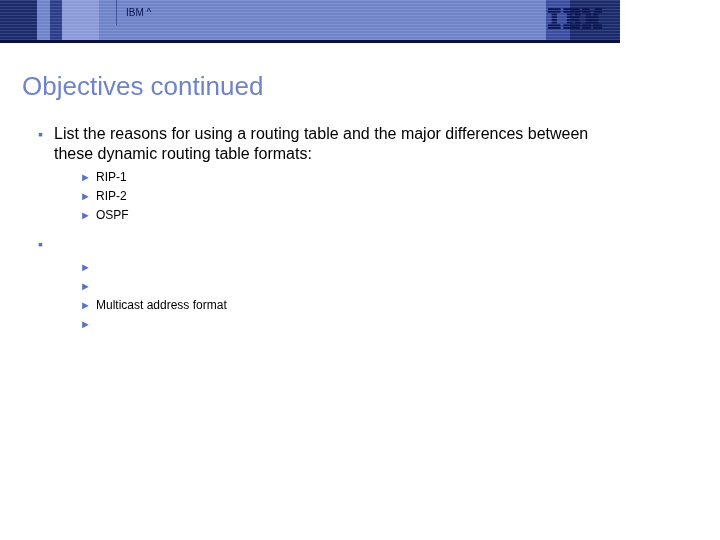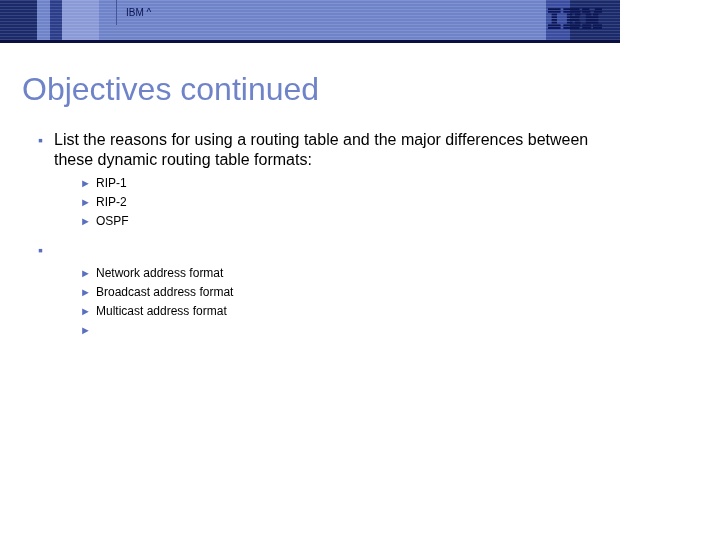--- a/index.html
+++ b/index.html
@@ -17,21 +17,21 @@
       #1b2a6b 92%, #1b2a6b 100%);
     position: relative;
   }
   .header-overlay { position:absolute; inset:0; background: repeating-linear-gradient(to bottom, rgba(255,255,255,0.12) 0 1px, transparent 1px 3px); }
   .vline-top { position: absolute; left: 116px; top: 0; height: 25px; width: 1px; background: #44549e; }
   .header-label { position: absolute; left: 126px; top: 7px; font-size: 10px; color: #0b1552; }
   .ibm-logo { position: absolute; right: 18px; top: 8px; }
   .ibm-logo svg { width: 54px; height: 22px; }
   .divider-dark { height: 3px; background: #0b1040; }
   .content { padding: 28px 22px 0 22px; }
-  .title { font-size: 32px; color: #6f83c9; font-weight: 400; margin-bottom: 22px; }
+  .title { font-size: 26px; color: #6f83c9; font-weight: 400; margin-bottom: 22px; }
   .b1 { display: flex; margin: 0 0 2px 16px; }
   .b1 .bullet { width: 16px; flex: 0 0 16px; color: #5a6fc0; font-size: 14px; line-height: 20px; }
   .b1 .text { font-size: 16px; color: #000; line-height: 20px; }
   .group2 { margin: 4px 0 10px 58px; }
   .b2 { display: flex; margin-bottom: 1px; }
   .b2 .bullet { width: 16px; flex: 0 0 16px; color: #5a6fc0; font-size: 11px; line-height: 18px; }
   .b2 .text { font-size: 12px; color: #000; line-height: 18px; }
   .footer { position: absolute; bottom: 0; left: 0; right: 0; height: 26px; }
   .vline-bottom { position: absolute; left: 116px; bottom: 8px; height: 18px; width: 1px; background: #9aa6d6; }
   .copyright { position: absolute; right: 14px; bottom: 8px; font-size: 10px; color: #6f83c9; }
@@ -111,25 +111,23 @@
         <div class="text">OSPF</div>
       </div>
     </div>
 
     <div class="b1">
       <div class="bullet">▪</div>
     </div>
     <div class="group2">
       <div class="b2">
         <div class="bullet">►</div>
-        <div class="text">Network address format</div>
       </div>
       <div class="b2">
         <div class="bullet">►</div>
-        <div class="text">Broadcast address format</div>
       </div>
       <div class="b2">
         <div class="bullet">►</div>
         <div class="text">Multicast address format</div>
       </div>
       <div class="b2">
         <div class="bullet">►</div>
       </div>
     </div>
   </div>

